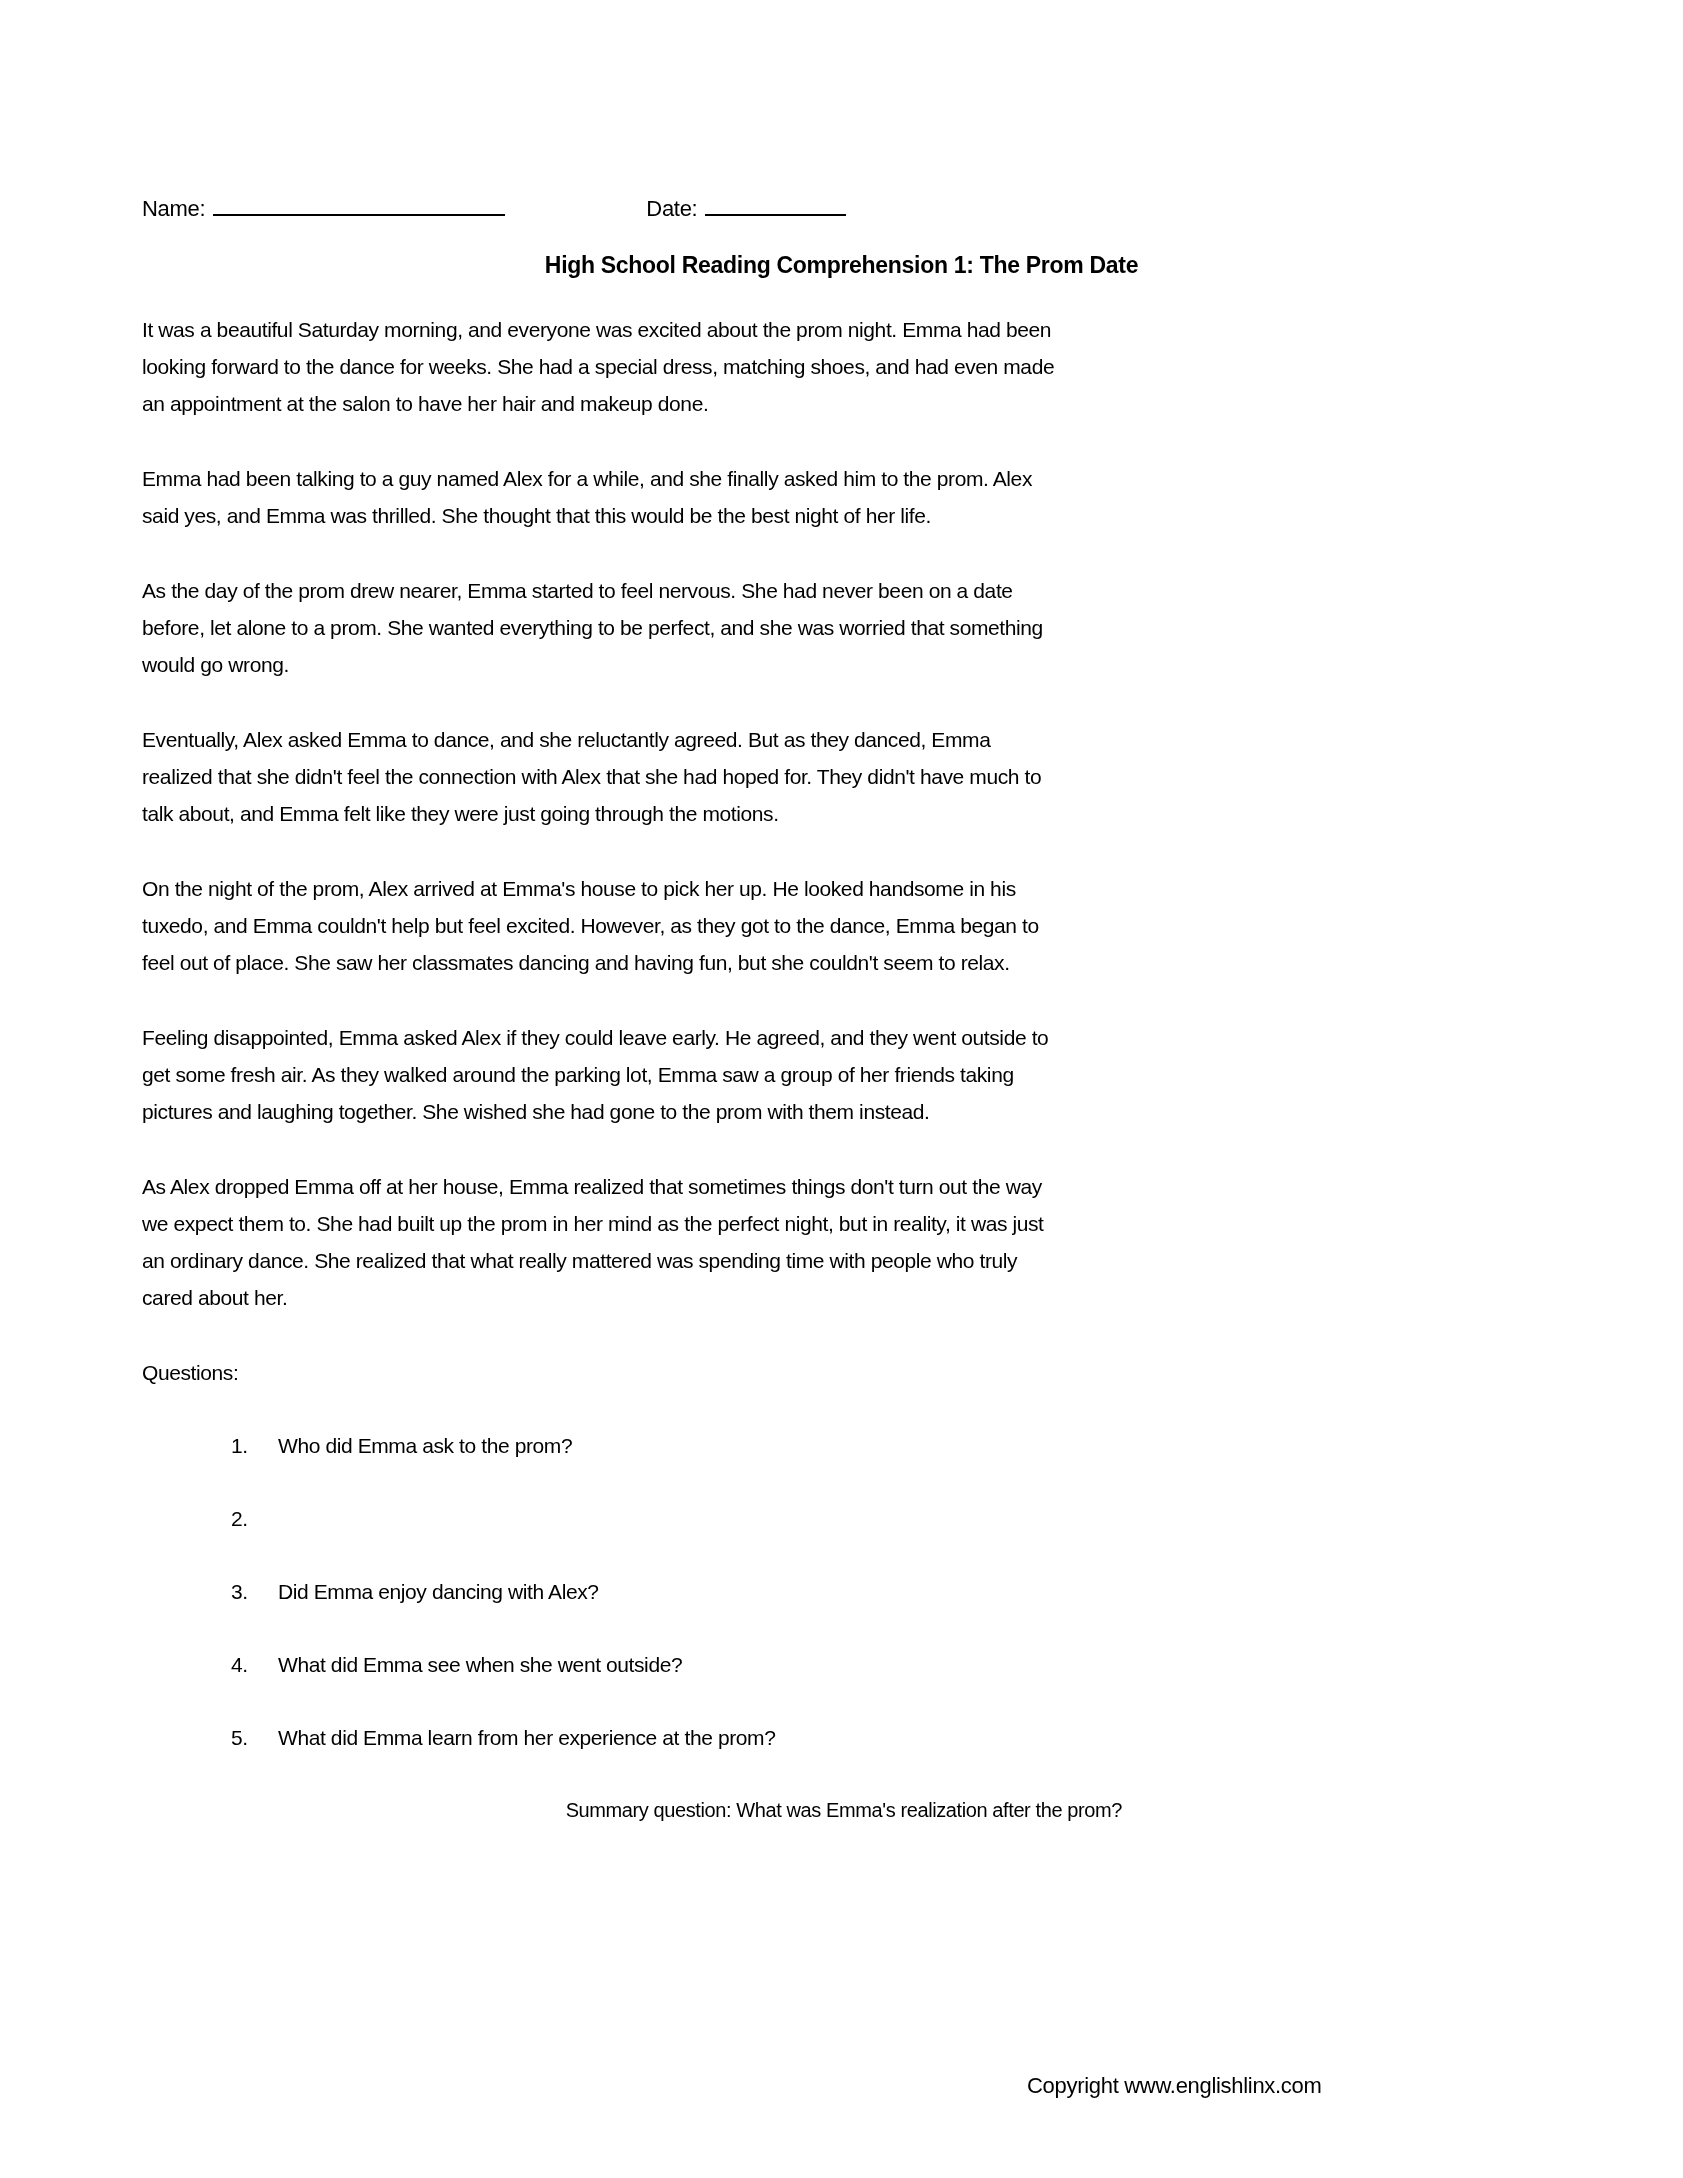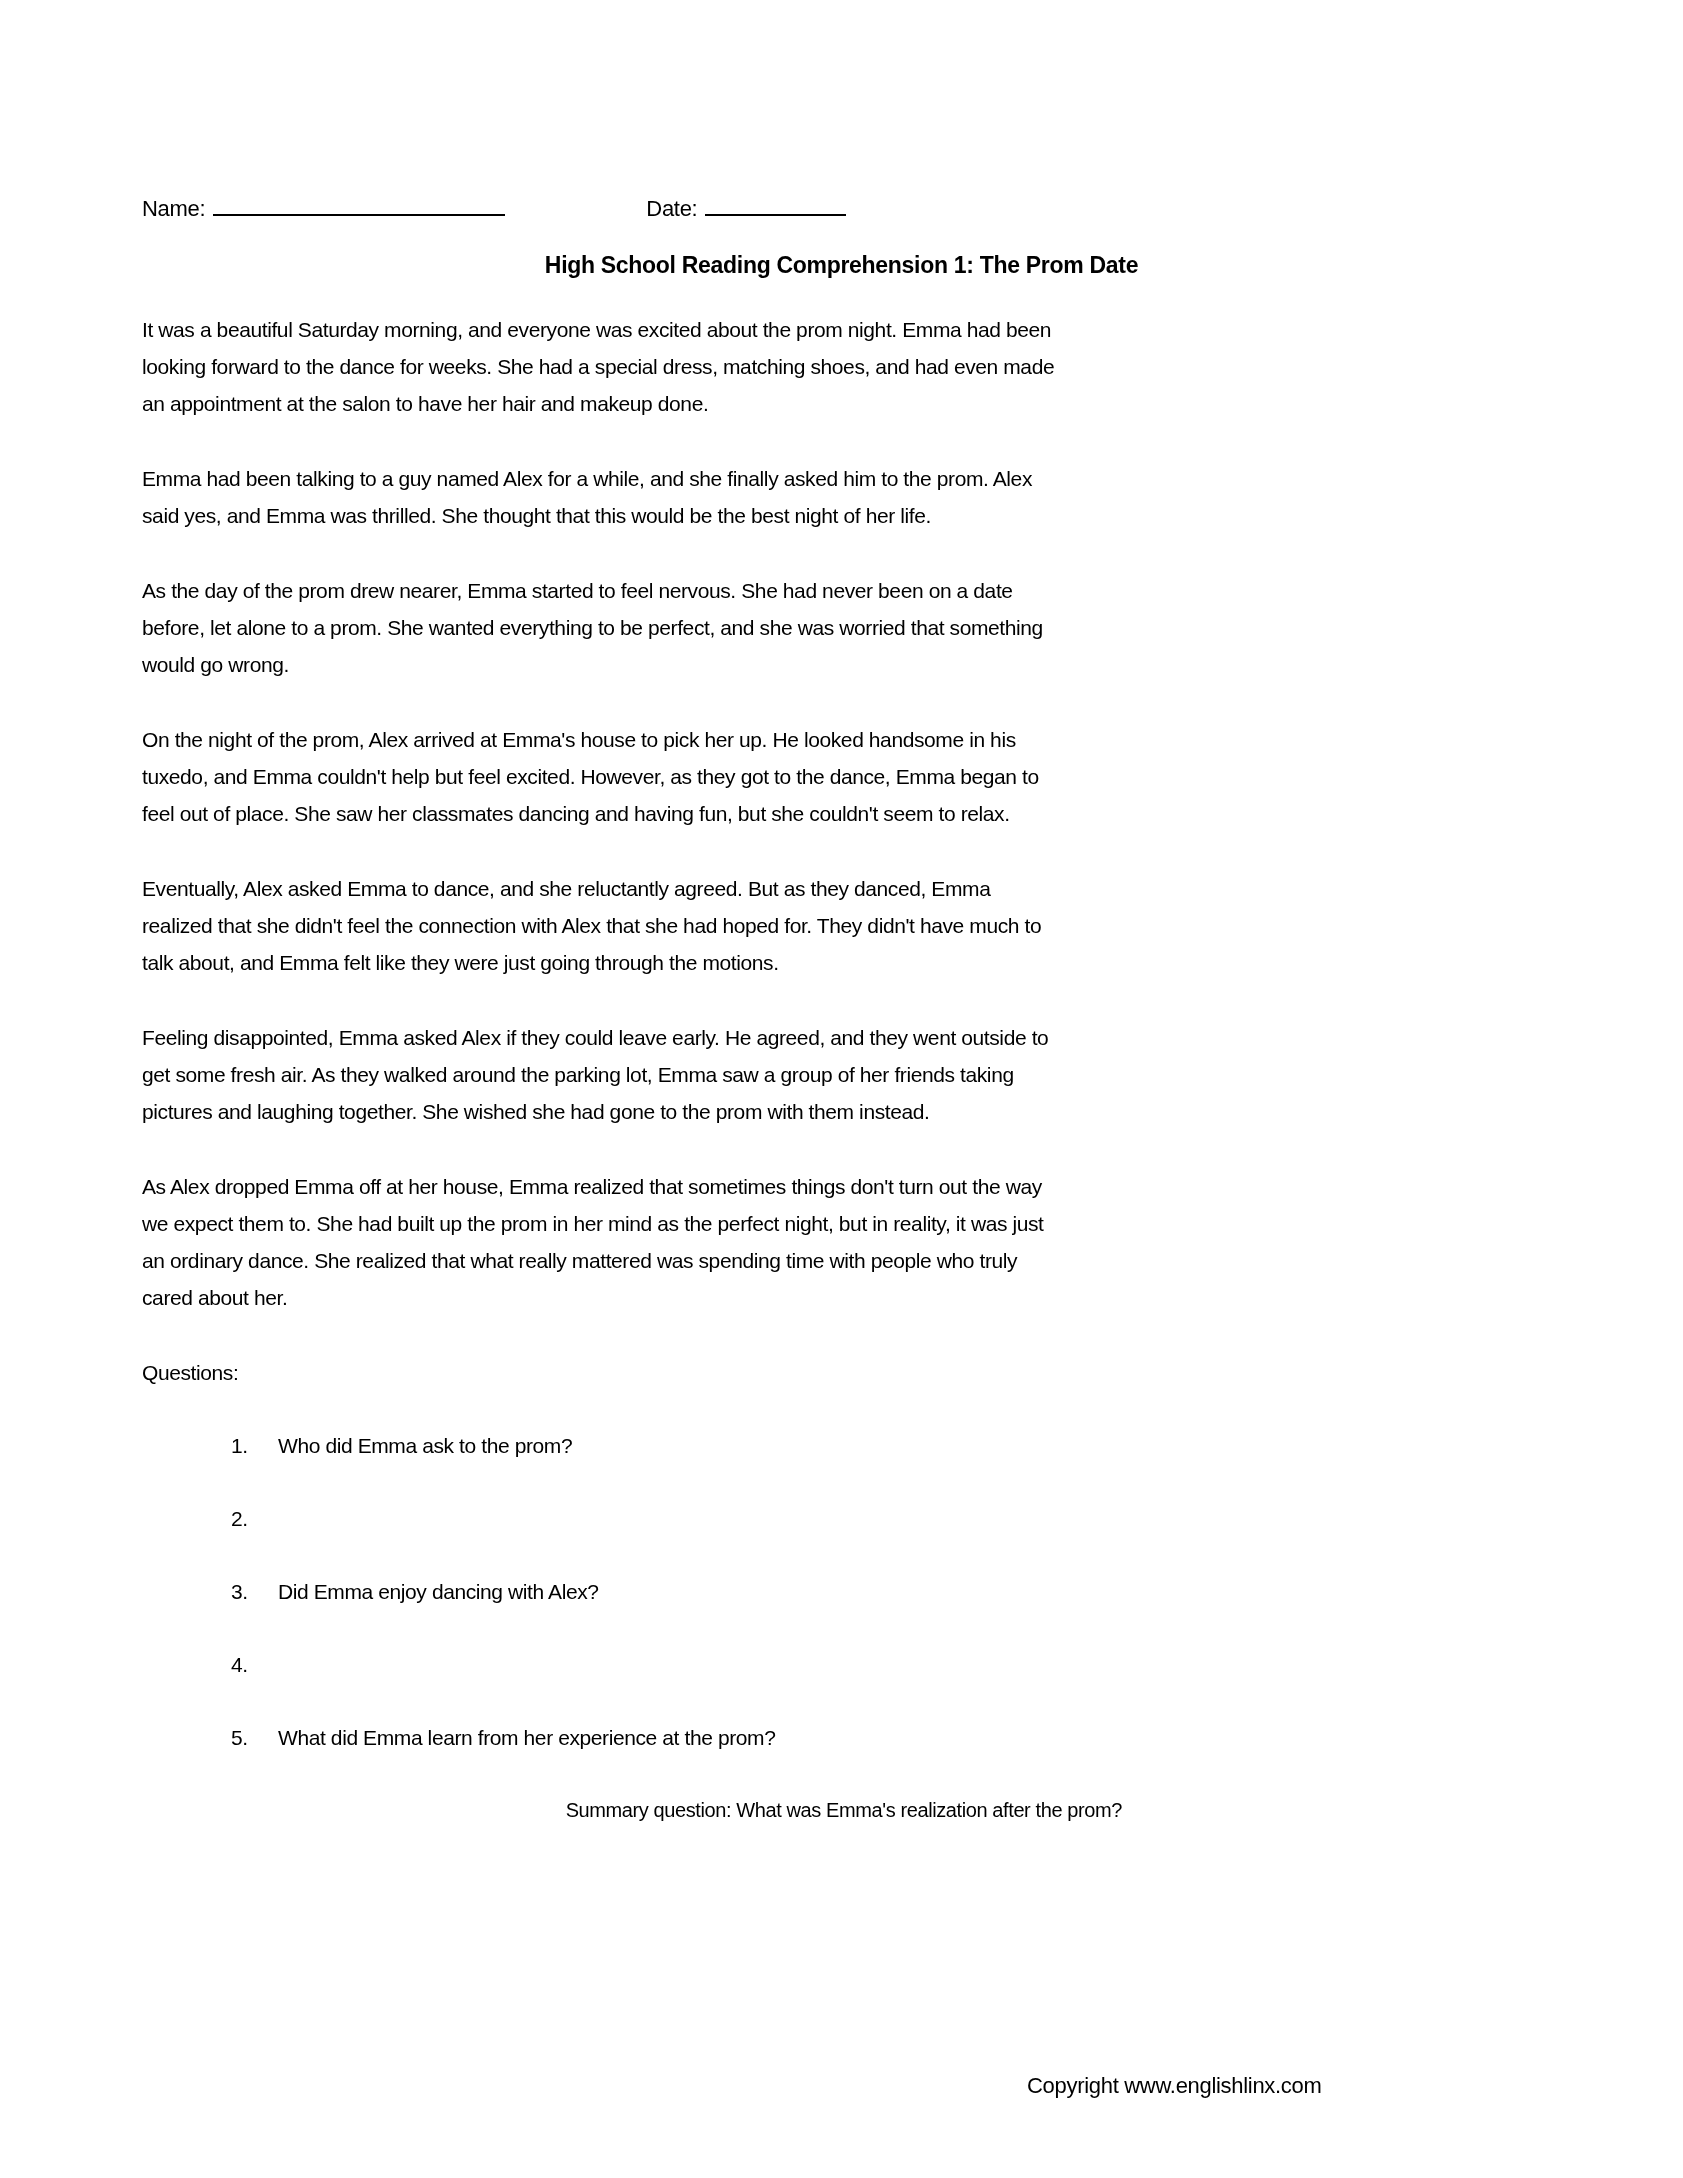--- a/index.html
+++ b/index.html
@@ -116,42 +116,43 @@
   <div class="header-row">
     <span>Name:</span><span class="blank-line name-blank"></span><span class="date-label">Date:</span><span class="blank-line date-blank"></span>
   </div>
 
   <div class="doc-title">High School Reading Comprehension 1: The Prom Date</div>
 
   <div class="story">
     <p>It was a beautiful Saturday morning, and everyone was excited about the prom night. Emma had been looking forward to the dance for weeks. She had a special dress, matching shoes, and had even made an appointment at the salon to have her hair and makeup done.</p>
     <p>Emma had been talking to a guy named Alex for a while, and she finally asked him to the prom. Alex said yes, and Emma was thrilled. She thought that this would be the best night of her life.</p>
     <p>As the day of the prom drew nearer, Emma started to feel nervous. She had never been on a date before, let alone to a prom. She wanted everything to be perfect, and she was worried that something would go wrong.</p>
+    <p>Eventually, Alex asked Emma to dance, and she reluctantly agreed. But as they danced, Emma realized that she didn't feel the connection with Alex that she had hoped for. They didn't have much to talk about, and Emma felt like they were just going through the motions.</p>
     <p>On the night of the prom, Alex arrived at Emma's house to pick her up. He looked handsome in his tuxedo, and Emma couldn't help but feel excited. However, as they got to the dance, Emma began to feel out of place. She saw her classmates dancing and having fun, but she couldn't seem to relax.</p>
-    <p>Eventually, Alex asked Emma to dance, and she reluctantly agreed. But as they danced, Emma realized that she didn't feel the connection with Alex that she had hoped for. They didn't have much to talk about, and Emma felt like they were just going through the motions.</p>
     <p>Feeling disappointed, Emma asked Alex if they could leave early. He agreed, and they went outside to get some fresh air. As they walked around the parking lot, Emma saw a group of her friends taking pictures and laughing together. She wished she had gone to the prom with them instead.</p>
     <p>As Alex dropped Emma off at her house, Emma realized that sometimes things don't turn out the way we expect them to. She had built up the prom in her mind as the perfect night, but in reality, it was just an ordinary dance. She realized that what really mattered was spending time with people who truly cared about her.</p>
   </div>
 
   <div class="questions-label">Questions:</div>
 
   <ul class="questions-list">
     <li class="question-item">
       <span class="question-num">1.</span>
       <span class="question-text">Who did Emma ask to the prom?</span>
     </li>
     <li class="question-item">
       <span class="question-num">2.</span>
     </li>
     <li class="question-item">
       <span class="question-num">3.</span>
       <span class="question-text">Did Emma enjoy dancing with Alex?</span>
     </li>
     <li class="question-item">
       <span class="question-num">4.</span>
+      <span class="question-text">What did Emma see when she went outside?</span>
     </li>
     <li class="question-item">
       <span class="question-num">5.</span>
       <span class="question-text">What did Emma learn from her experience at the prom?</span>
     </li>
   </ul>
 
   <div class="summary-question">Summary question: What was Emma's realization after the prom?</div>
 
   <div class="copyright">Copyright www.englishlinx.com</div>

